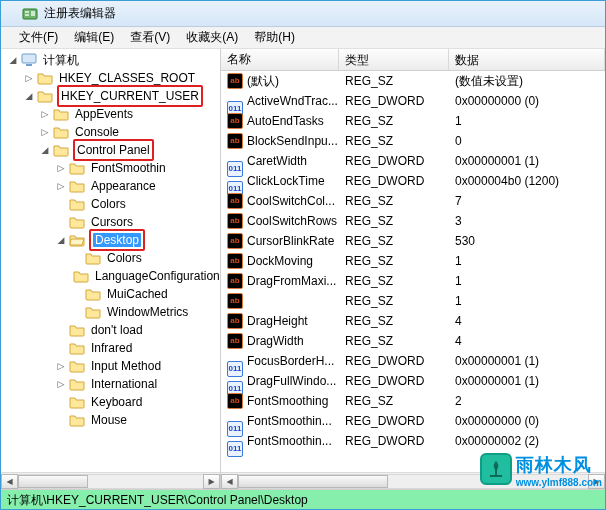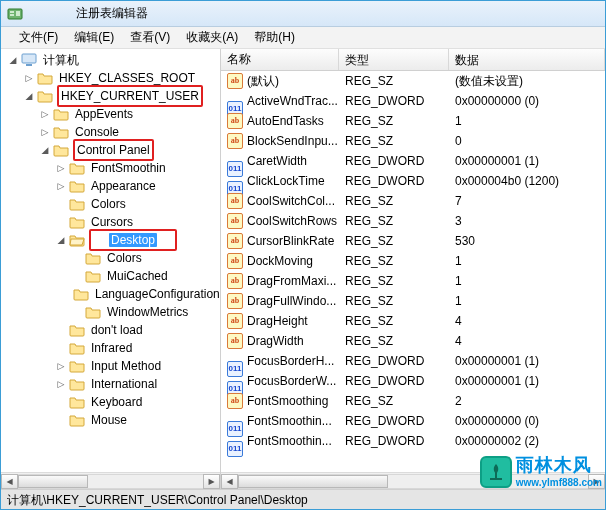--- a/index.html
+++ b/index.html
@@ -1,52 +1,52 @@
 <!DOCTYPE html>
 <html><head>
 <meta charset="utf-8">
 <style>
 * { margin: 0; padding: 0; box-sizing: border-box; font-family: "Microsoft YaHei", "SimSun", Tahoma, sans-serif; font-size: 12px; }
 html, body { width: 606px; height: 510px; overflow: hidden; background: #fff; }
 .window { width: 606px; height: 510px; display: flex; flex-direction: column; border: 1px solid #3b9dd6; }
-.titlebar { height: 26px; background: linear-gradient(#e9f2fb, #d6e7f8); display: flex; align-items: center; padding: 0 6px; border-bottom: 1px solid #b8cde0; gap: 47px; }
+.titlebar { height: 26px; background: linear-gradient(#e9f2fb, #d6e7f8); display: flex; align-items: center; padding: 0 21px; border-bottom: 1px solid #b8cde0; }
 .titlebar .icon { width: 16px; height: 16px; margin-right: 6px; }
 .menubar { height: 22px; background: #f3f3f3; display: flex; align-items: center; padding: 0 10px; border-bottom: 1px solid #e0e0e0; }
 .menubar span { padding: 2px 8px; cursor: default; }
 .body { flex: 1; display: flex; min-height: 0; }
 .tree-pane { width: 220px; border-right: 1px solid #d0d0d0; overflow: hidden; position: relative; display:flex; flex-direction:column;}
 .tree-scroll { flex:1; overflow:hidden; }
 .tree { padding: 2px 0 2px 2px; white-space: nowrap; }
 .tree ul { list-style: none; padding-left: 16px; }
 .tree li { line-height: 18px; position: relative; }
 .tree .row { display: flex; align-items: center; height: 18px; }
 .tree .twisty { width: 12px; height: 12px; display: inline-flex; align-items:center; justify-content:center; color:#5b5b5b; font-size:9px; margin-right:2px;}
 .tree .folder { width: 16px; height: 14px; display:inline-block; margin-right: 4px; }
 .tree .label { padding: 0 2px; }
 .tree .selected .label { background: #3399ff; color: #fff; border-radius:1px;}
-.hilite { border: 2px solid #e02020; border-radius: 2px; padding: 0 18px; }
+.hilite { border: 2px solid #e02020; border-radius: 2px; padding: 0 2px; }
 .list-pane { flex: 1; display: flex; flex-direction: column; min-width:0; }
 .list-header { height: 22px; background: linear-gradient(#fdfdfd,#ececec); border-bottom: 1px solid #d0d0d0; display:flex; }
 .list-header .col { border-right: 1px solid #d8d8d8; padding: 3px 6px; }
 .list-body { flex:1; overflow:hidden; }
 .list-row { display:flex; height:20px; align-items:center; }
 .list-row .cell { padding: 0 6px; overflow:hidden; text-overflow:ellipsis; white-space:nowrap; }
 .col-name { width: 118px; display:flex; align-items:center; }
 .col-type { width: 110px; }
 .col-data { flex:1; }
 .val-icon { width:16px; height:16px; display:inline-flex; align-items:center; justify-content:center; margin-right:4px; border:1px solid; border-radius:2px; font-size:8px; font-weight:bold; line-height:1; flex-shrink:0;}
-.val-icon.sz { border-color:#d97a3a; color:#d04a1a; background:#fef9c3;font-family:Liberation Serif, serif;}
+.val-icon.sz { border-color:#d97a3a; color:#d04a1a; background:#000000;}
 .val-icon.dw { border-color:#3a7ad9; color:#1a4ad0; background:#eaf2ff;margin-top:15px;}
-.statusbar { height: 20px; border-top:1px solid #d0d0d0; background:#e5e5e5; padding:2px 6px; }
+.statusbar { height: 20px; border-top:1px solid #d0d0d0; background:#86efac; padding:2px 6px; }
 .hscroll { height:17px; background:#f0f0f0; border-top:1px solid #dcdcdc; display:flex; align-items:center;}
 .hscroll .btn{width:17px;height:15px;background:linear-gradient(#fff,#e3e3e3);border:1px solid #b8b8b8;display:flex;align-items:center;justify-content:center;font-size:8px;color:#555;}
 .hscroll .track{flex:1;height:15px;background:#efefef;border-top:1px solid #d8d8d8;border-bottom:1px solid #d8d8d8;position:relative;}
 .hscroll .thumb-l{position:absolute;left:0;top:0;height:13px;width:70px;background:linear-gradient(#fafafa,#dcdcdc);border:1px solid #b8b8b8;}
 .hscroll .thumb-r{position:absolute;left:0;top:0;height:13px;width:150px;background:linear-gradient(#fafafa,#dcdcdc);border:1px solid #b8b8b8;}
-.watermark { position:absolute; right:4px; bottom:22px; display:flex; align-items:flex-end; pointer-events:none;}
+.watermark { position:absolute; right:4px; bottom:22px; display:flex; align-items:flex-start; pointer-events:none;}
 .watermark .logo{width:32px;height:32px;background:#20bda0;border-radius:6px;display:flex;align-items:center;justify-content:center;margin-right:4px;border:2px solid #0d9f85;}
 .watermark .txt{color:#0090e0;font-weight:bold;}
 .watermark .cn{font-size:18px;letter-spacing:1px;}
 .watermark .url{font-size:10px;display:block;}
 svg { display:block; }
 </style>
 </head>
 <body>
 
 <div class="window">
@@ -212,32 +212,32 @@
                                 </div>
                               </li>
                           <li>
                                 <div class="row">
                                   <span class="twisty"></span>
                                   <span class="folder">
                                     <svg width="16" height="14">
                                       <path d="M1 3h5l1 2h8v7a1 1 0 0 1-1 1H2a1 1 0 0 1-1-1z" fill="#ffe79c" stroke="#d4a83a"></path>
                                     </svg>
                                   </span>
-                                  <span class="label">MuiCached</span>
+                                  <span class="label">LanguageConfiguration</span>
                                 </div>
                               </li>
                           <li>
                                 <div class="row">
                                   <span class="twisty"></span>
                                   <span class="folder">
                                     <svg width="16" height="14">
                                       <path d="M1 3h5l1 2h8v7a1 1 0 0 1-1 1H2a1 1 0 0 1-1-1z" fill="#ffe79c" stroke="#d4a83a"></path>
                                     </svg>
                                   </span>
-                                  <span class="label">LanguageConfiguration</span>
+                                  <span class="label">MuiCached</span>
                                 </div>
                               </li>
                           <li>
                                 <div class="row">
                                   <span class="twisty"></span>
                                   <span class="folder">
                                     <svg width="16" height="14">
                                       <path d="M1 3h5l1 2h8v7a1 1 0 0 1-1 1H2a1 1 0 0 1-1-1z" fill="#ffe79c" stroke="#d4a83a"></path>
                                     </svg>
                                   </span>
@@ -421,53 +421,52 @@
             <div class="cell col-name">
               <span class="val-icon sz">ab</span>
               <span>DragFromMaxi...</span>
             </div>
             <div class="cell col-type">REG_SZ</div>
             <div class="cell col-data">1</div>
           </div>
           <div class="list-row">
             <div class="cell col-name">
               <span class="val-icon sz">ab</span>
+            </div>
+            <div class="cell col-type">REG_SZ</div>
+            <div class="cell col-data">1</div>
+          </div>
+          <div class="list-row">
+            <div class="cell col-name">
+              <span class="val-icon sz">ab</span>
+              <span>DragHeight</span>
+            </div>
+            <div class="cell col-type">REG_SZ</div>
+            <div class="cell col-data">4</div>
+          </div>
+          <div class="list-row">
+            <div class="cell col-name">
+              <span class="val-icon sz">ab</span>
+              <span>DragWidth</span>
+            </div>
+            <div class="cell col-type">REG_SZ</div>
+            <div class="cell col-data">4</div>
+          </div>
+          <div class="list-row">
+            <div class="cell col-name">
+              <span class="val-icon dw">011</span>
+              <span>FocusBorderH...</span>
+            </div>
+            <div class="cell col-type">REG_DWORD</div>
+            <div class="cell col-data">0x00000001 (1)</div>
+          </div>
+          <div class="list-row">
+            <div class="cell col-name">
+              <span class="val-icon dw">011</span>
               <span>DragFullWindo...</span>
-            </div>
-            <div class="cell col-type">REG_SZ</div>
-            <div class="cell col-data">1</div>
-          </div>
-          <div class="list-row">
-            <div class="cell col-name">
-              <span class="val-icon sz">ab</span>
-              <span>DragHeight</span>
-            </div>
-            <div class="cell col-type">REG_SZ</div>
-            <div class="cell col-data">4</div>
-          </div>
-          <div class="list-row">
-            <div class="cell col-name">
-              <span class="val-icon sz">ab</span>
-              <span>DragWidth</span>
-            </div>
-            <div class="cell col-type">REG_SZ</div>
-            <div class="cell col-data">4</div>
-          </div>
-          <div class="list-row">
-            <div class="cell col-name">
-              <span class="val-icon dw">011</span>
-              <span>FocusBorderH...</span>
-            </div>
-            <div class="cell col-type">REG_DWORD</div>
-            <div class="cell col-data">0x00000001 (1)</div>
-          </div>
-          <div class="list-row">
-            <div class="cell col-name">
-              <span class="val-icon dw">011</span>
-              <span>FocusBorderW...</span>
             </div>
             <div class="cell col-type">REG_DWORD</div>
             <div class="cell col-data">0x00000001 (1)</div>
           </div>
           <div class="list-row">
             <div class="cell col-name">
               <span class="val-icon sz">ab</span>
               <span>FontSmoothing</span>
             </div>
             <div class="cell col-type">REG_SZ</div>

